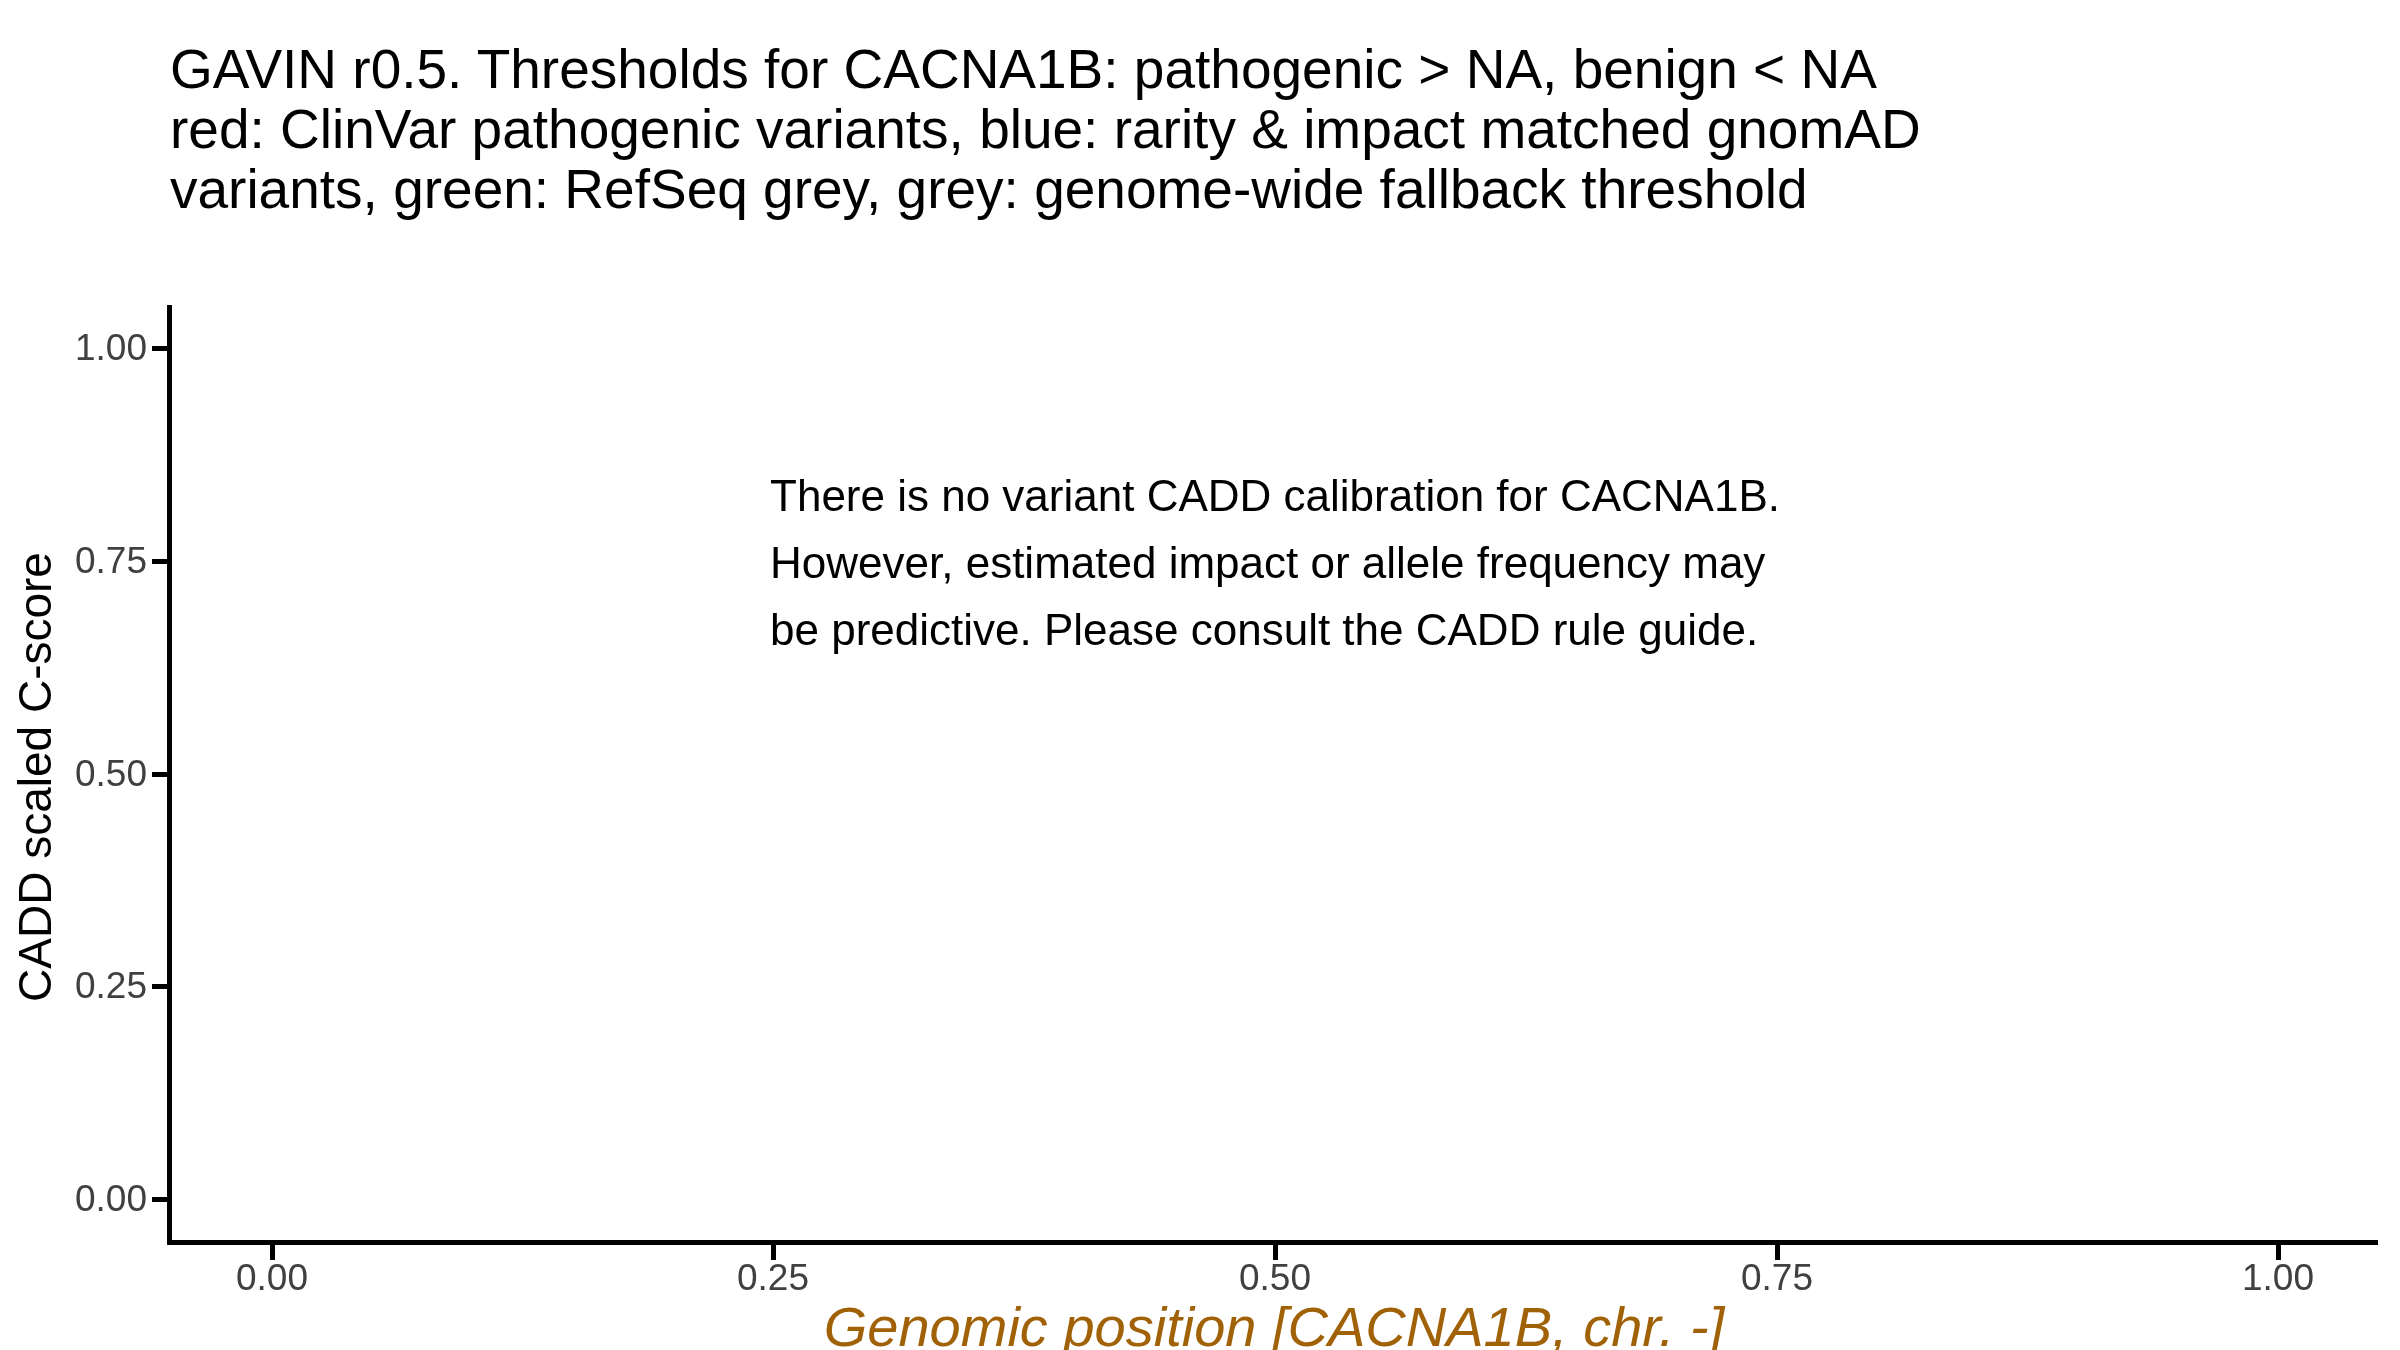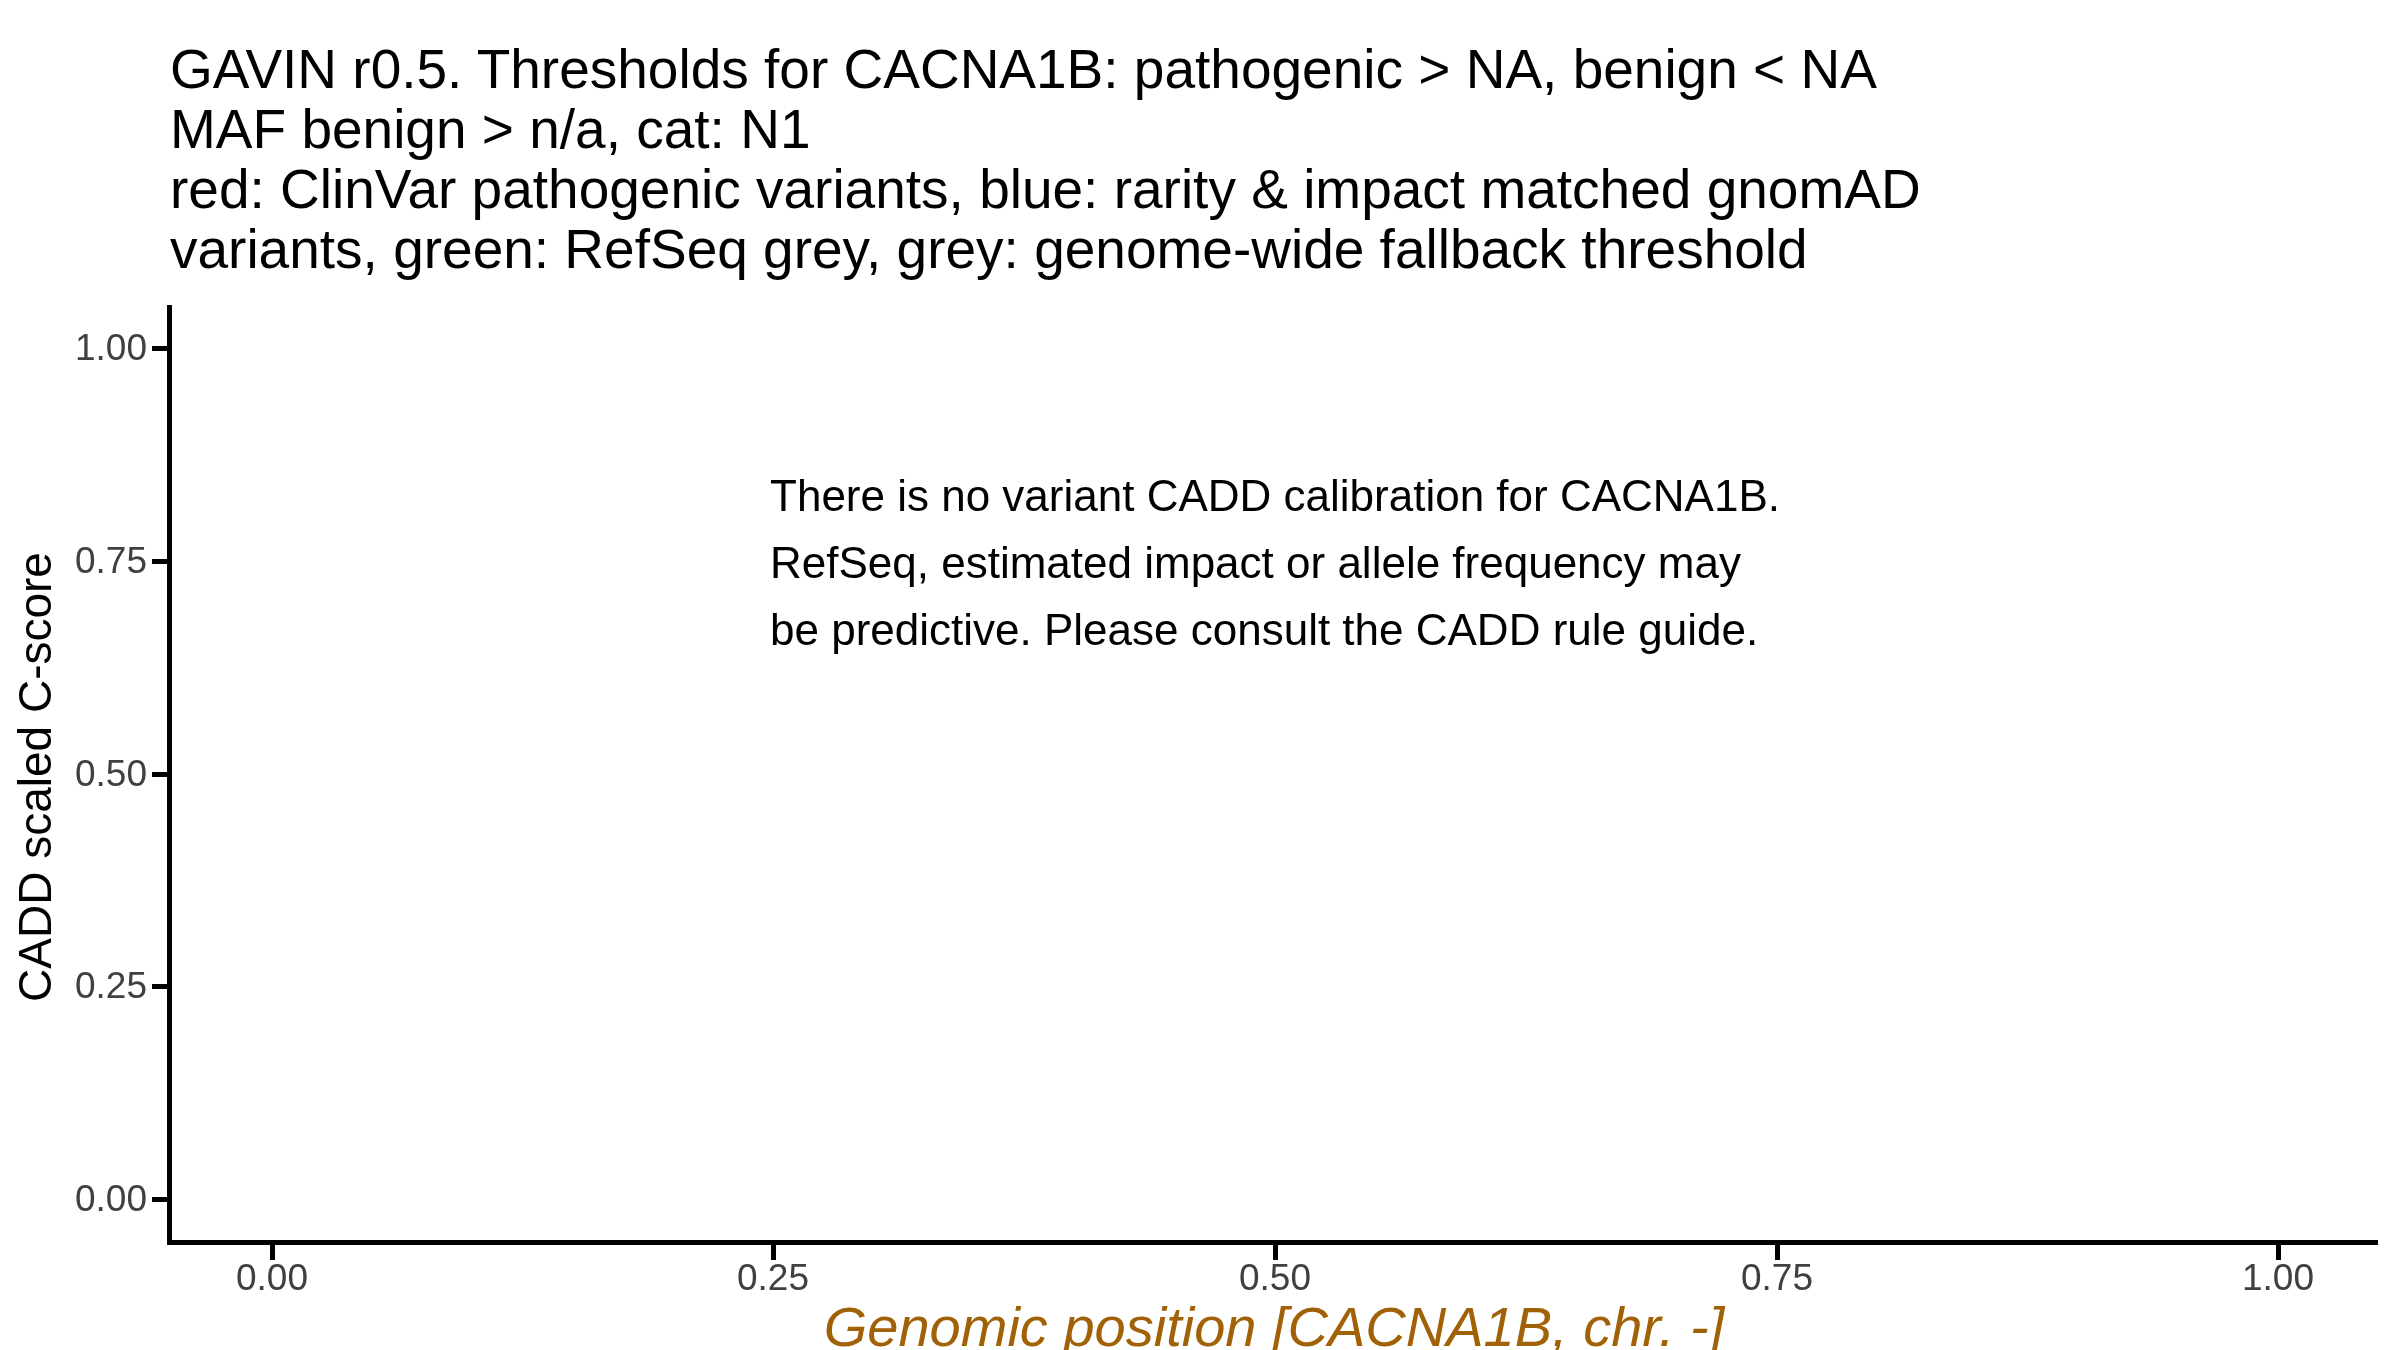--- a/index.html
+++ b/index.html
@@ -94,21 +94,20 @@
     white-space: nowrap;
   }
 </style>
 </head>
 <body>
 
 <div class="canvas">
 
   <div class="plot-title">
     <div>GAVIN r0.5. Thresholds for CACNA1B: pathogenic &gt; NA, benign &lt; NA</div>
-    <div>MAF benign &gt; n/a, cat: N1</div>
     <div>red: ClinVar pathogenic variants, blue: rarity &amp; impact matched gnomAD</div>
     <div>variants, green: RefSeq grey, grey: genome-wide fallback threshold</div>
   </div>
 
   <div class="axis-line-y"></div>
   <div class="axis-line-x"></div>
 
   <div class="ytick" style="top:319px"></div>
   <div class="ytick" style="top:532px"></div>
   <div class="ytick" style="top:745px"></div>
@@ -131,17 +130,17 @@
   <div class="xtick-label" style="left:693px">0.25</div>
   <div class="xtick-label" style="left:1195px">0.50</div>
   <div class="xtick-label" style="left:1697px">0.75</div>
   <div class="xtick-label" style="left:2198px">1.00</div>
 
   <div class="y-axis-title">CADD scaled C-score</div>
   <div class="x-axis-title">Genomic position [CACNA1B, chr. -]</div>
 
   <div class="annotation">
     <div>There is no variant CADD calibration for CACNA1B.</div>
-    <div>RefSeq, estimated impact or allele frequency may</div>
+    <div>However, estimated impact or allele frequency may</div>
     <div>be predictive. Please consult the CADD rule guide.</div>
   </div>
 
 </div>
 
 </body></html>

